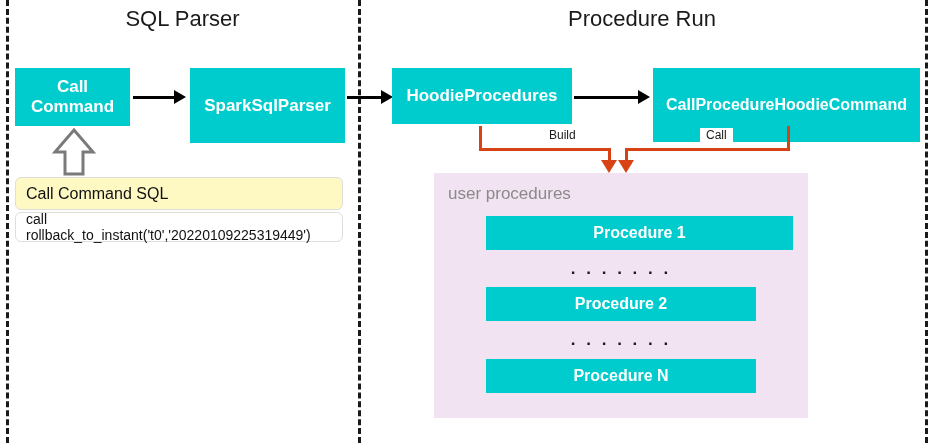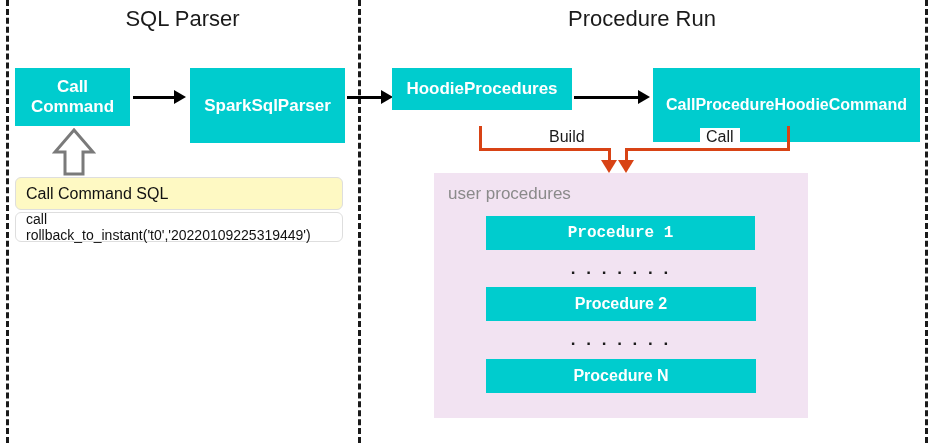--- a/index.html
+++ b/index.html
@@ -47,21 +47,21 @@
         justify-content:center;box-sizing:border-box;}
   .dots{position:absolute;font-size:17px;color:#1a1a1a;letter-spacing:3px;
         font-weight:bold;text-align:center;}
 
   
   .obr{position:absolute;box-sizing:border-box;}
   .ohead{position:absolute;width:0;height:0;
          border-left:8px solid transparent;
          border-right:8px solid transparent;
          border-top:13px solid #d84315;}
-  .olabel{position:absolute;font-size:16px;color:#1a1a1a;
+  .olabel{position:absolute;font-size:12px;color:#1a1a1a;
           background:#ffffff;padding:0 6px;white-space:nowrap;}
 </style>
 </head>
 <body>
 
 <div class="canvas">
 
   <div class="vdash" style="left:6px;"></div>
   <div class="vdash" style="left:358px;"></div>
   <div class="vdash" style="left:925px;"></div>
@@ -88,21 +88,21 @@
     <svg width="44" height="48" viewBox="0 0 44 48">
       <polygon points="22,2 41,24 31,24 31,46 13,46 13,24 3,24" fill="#ffffff" stroke="#7a7a7a" stroke-width="3" stroke-linejoin="miter"></polygon>
     </svg>
   </div>
 
   <div class="sqltable" style="left:15px;top:177px;width:328px;">
     <div class="sqlrow header" style="height:33px;">Call Command SQL</div>
     <div class="sqlrow" style="height:30px;margin-top:2px;">call rollback_to_instant('t0','20220109225319449')</div>
   </div>
 
-  <div class="node" style="left:392px;top:68px;width:180px;height:42px;align-items:center;">
+  <div class="node" style="left:392px;top:68px;width:180px;height:56px;align-items:center;">
     <span>HoodieProcedures</span>
   </div>
 
   <div class="arrow-line" style="left:574px;top:96px;width:66px;"></div>
   <div class="arrow-head" style="left:638px;top:90px;"></div>
 
   <div class="node" style="left:653px;top:68px;width:267px;height:74px;font-size:16px;">
     <span>CallProcedureHoodieCommand</span>
   </div>
 
@@ -114,21 +114,21 @@
 
   <div class="obr" style="left:625px;top:126px;width:165px;height:25px;
               border-right:3px solid #d84315;border-bottom:3px solid #d84315;"></div>
   <div class="obr" style="left:625px;top:148px;width:0;height:16px;border-left:3px solid #d84315;"></div>
   <div class="ohead" style="left:618px;top:160px;"></div>
   <div class="olabel" style="left:700px;top:128px;">Call</div>
 
   <div class="panel" style="left:434px;top:173px;width:374px;height:245px;"></div>
   <div class="panel-label" style="left:448px;top:184px;">user procedures</div>
 
-  <div class="proc" style="left:486px;top:216px;width:269px;height:34px;font-family:Liberation Mono, monospace;">
+  <div class="proc" style="left:486px;top:216px;width:307px;height:34px;">
     <span>Procedure 1</span>
   </div>
 
   <div class="dots" style="left:486px;top:259px;width:270px;">. . . . . . .</div>
 
   <div class="proc" style="left:486px;top:287px;width:270px;height:34px;">
     <span>Procedure 2</span>
   </div>
 
   <div class="dots" style="left:486px;top:330px;width:270px;">. . . . . . .</div>

